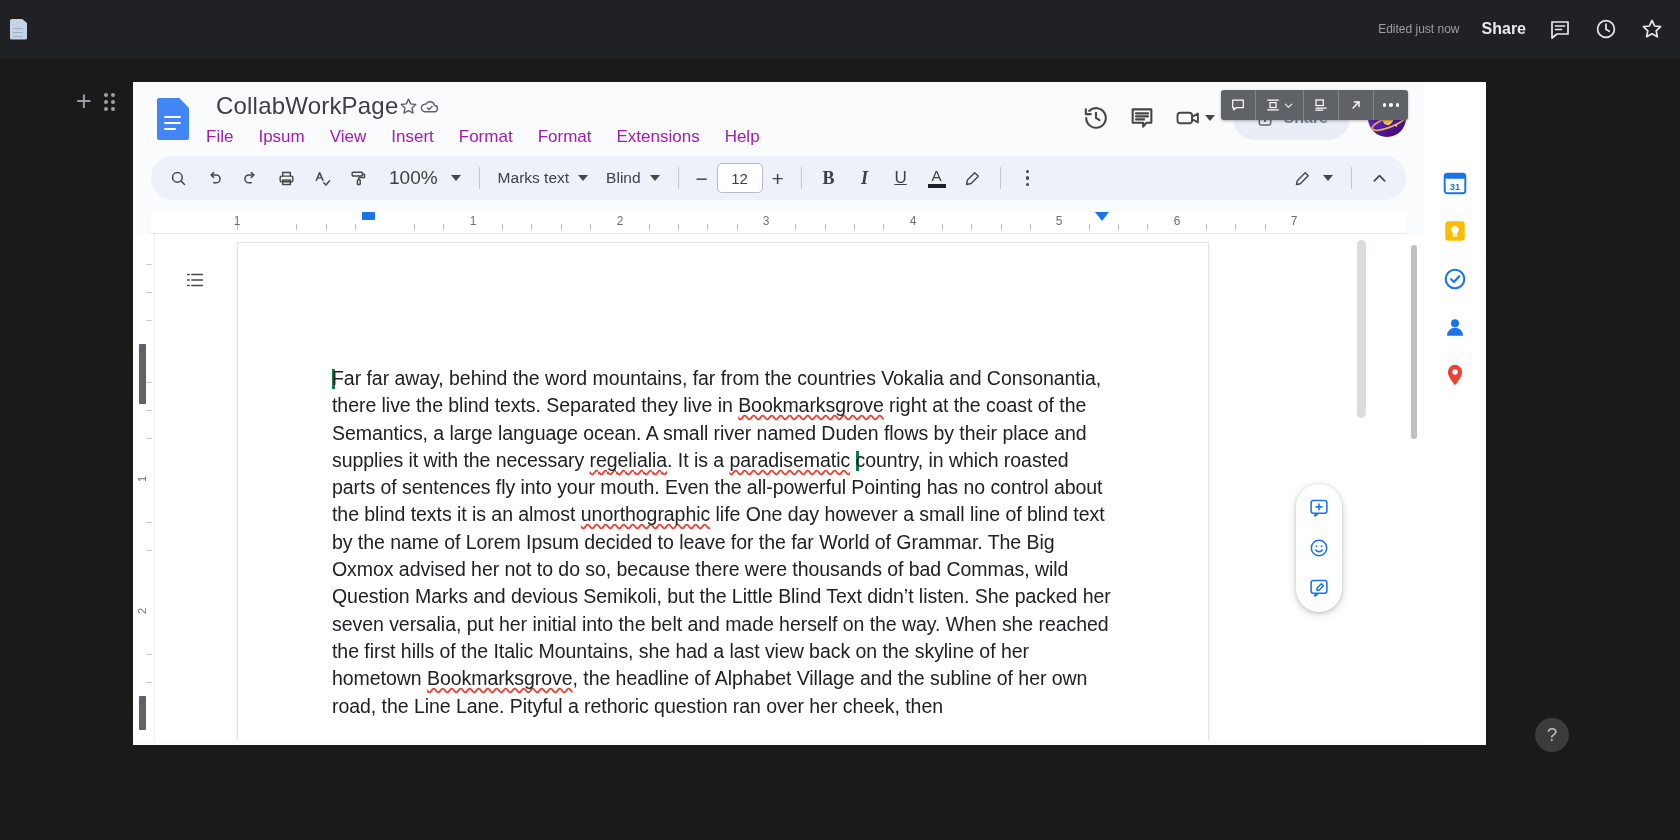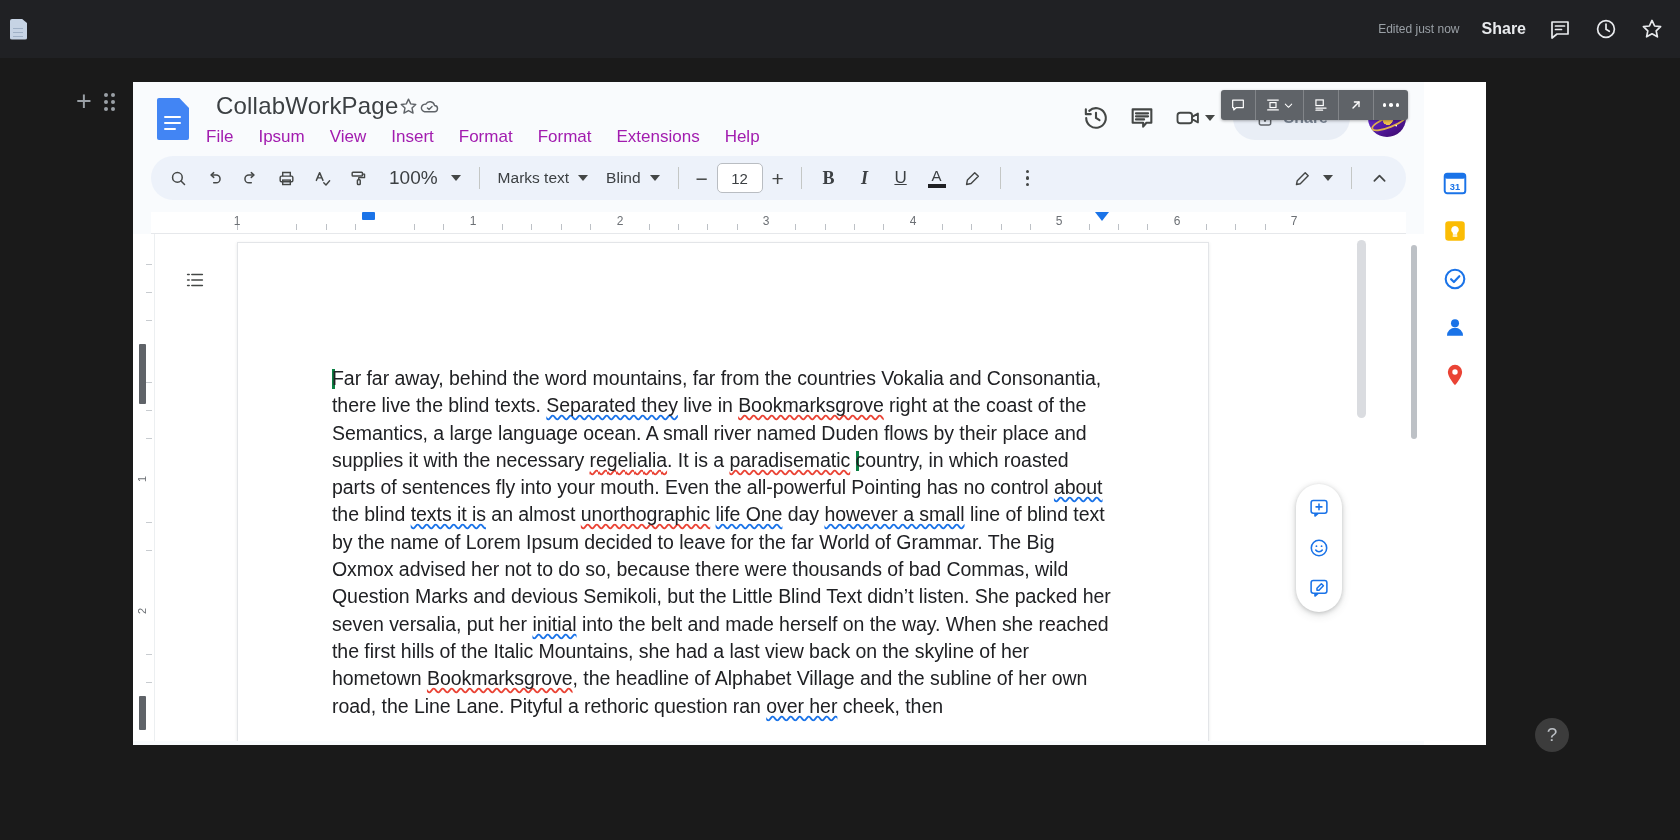--- a/index.html
+++ b/index.html
@@ -185,21 +185,21 @@
   }
   .doc-text {
     font-size: 19.5px; line-height: 1.40; color: #202124;
     font-family: "Liberation Sans", sans-serif; letter-spacing: -.05px;
   }
   .sp-red {
     text-decoration: underline; text-decoration-color: #ea4335;
     text-decoration-style: wavy; text-decoration-skip-ink: none; text-underline-offset: 2px;
   }
   .sp-blue {
-    text-decoration: underline; text-decoration-color: #1a73e8;
+    text-decoration-color: #1a73e8;
     text-decoration-style: wavy; text-decoration-skip-ink: none; text-underline-offset: 2px;
   }
   .caret-green {
     display: inline-block; width: 3px; height: 20px; background: #0b8043;
     vertical-align: -4px; margin-right: -3px;
   }
 
   
   .rail {
     position: absolute; right: 82px; top: 250px; width: 46px;

